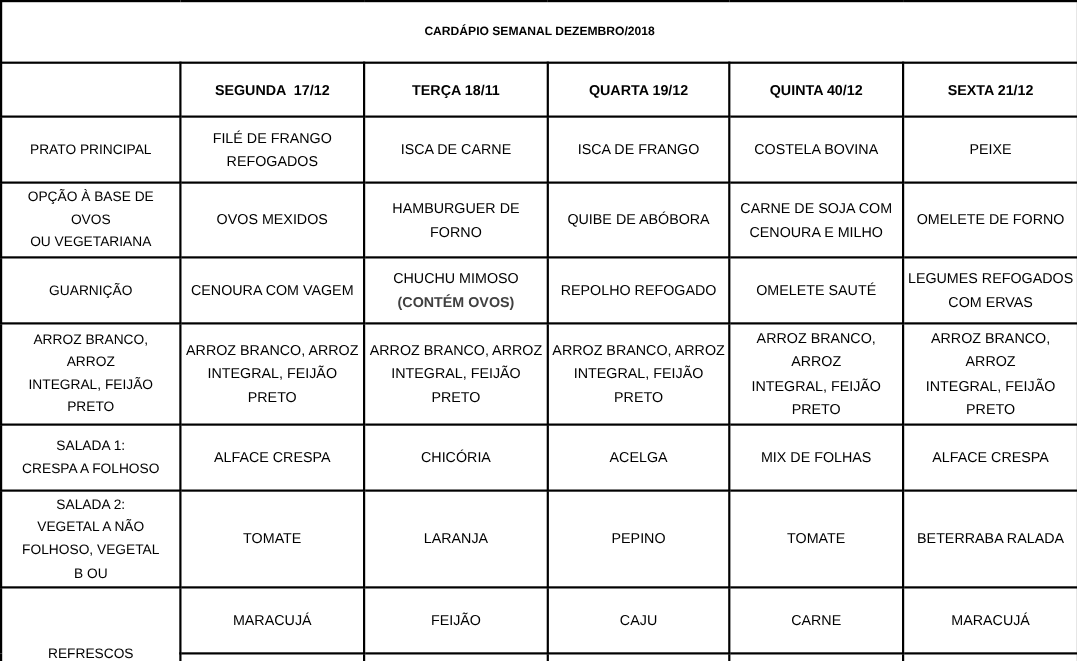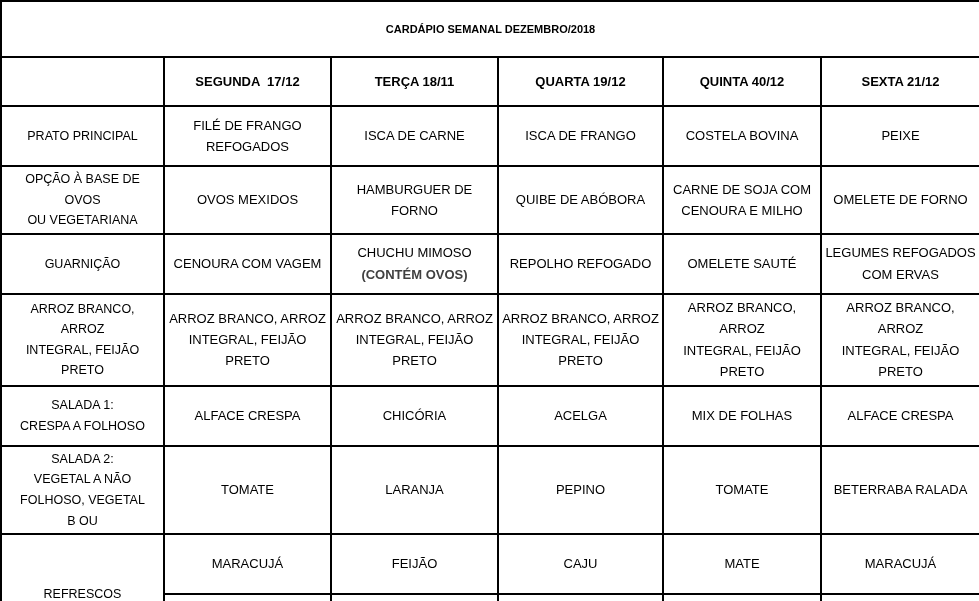--- a/index.html
+++ b/index.html
@@ -145,21 +145,21 @@
       <td>PEPINO</td>
       <td>TOMATE</td>
       <td>BETERRABA RALADA</td>
     </tr>
 
     <tr class="body-row">
       <td class="label" rowspan="2">REFRESCOS</td>
       <td>MARACUJÁ</td>
       <td>FEIJÃO</td>
       <td>CAJU</td>
-      <td>MATE</td>
+      <td>CARNE</td>
       <td>MARACUJÁ</td>
     </tr>
 
     <tr class="body-row">
       <td>UVA</td>
       <td>TANGERINA</td>
       <td>ACEROLA</td>
       <td>LIMÃO</td>
       <td>LARANJA</td>
     </tr>

